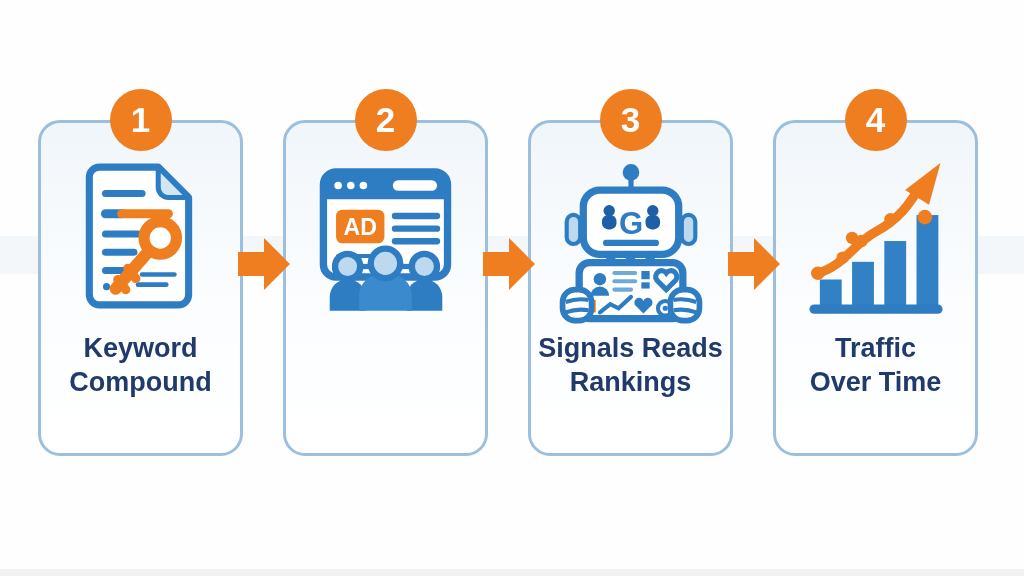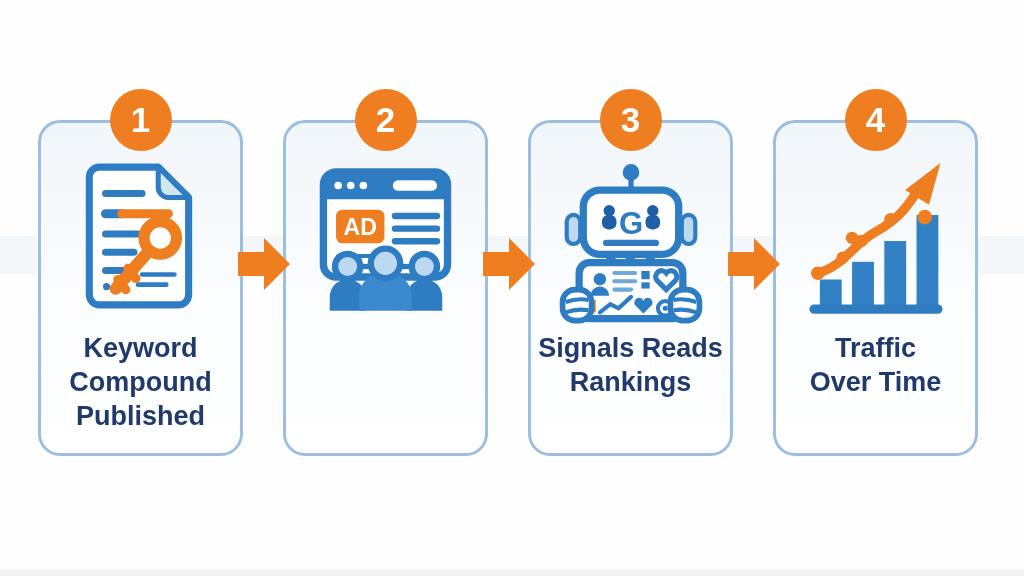--- a/index.html
+++ b/index.html
@@ -79,21 +79,20 @@
           <line x1="70" y1="92" x2="40" y2="126" stroke="#ee7e1f" stroke-width="12" stroke-linecap="round"></line>
           <line x1="52" y1="106" x2="60" y2="116" stroke="#ee7e1f" stroke-width="9" stroke-linecap="round"></line>
           <line x1="42" y1="117" x2="50" y2="127" stroke="#ee7e1f" stroke-width="9" stroke-linecap="round"></line>
           <circle cx="84" cy="76" r="16" fill="none" stroke="#ee7e1f" stroke-width="11"></circle>
         </g>
       </svg>
     </div>
     <div class="label">
       <div>Keyword</div>
       <div>Compound</div>
-      <div>Published</div>
     </div>
   </div>
 
   <div class="card c2">
     <div class="badge">2</div>
     <div class="icon-box">
       <svg width="142" height="150" viewBox="0 0 135 142">
         <rect x="8" y="10" width="118" height="100" rx="12" fill="#ffffff" stroke="#2e7dc3" stroke-width="7"></rect>
         <path d="M8,36 V22 a12,12 0 0 1 12,-12 h94 a12,12 0 0 1 12,12 v14 Z" fill="#2e7dc3"></path>
         <g fill="#ffffff">

